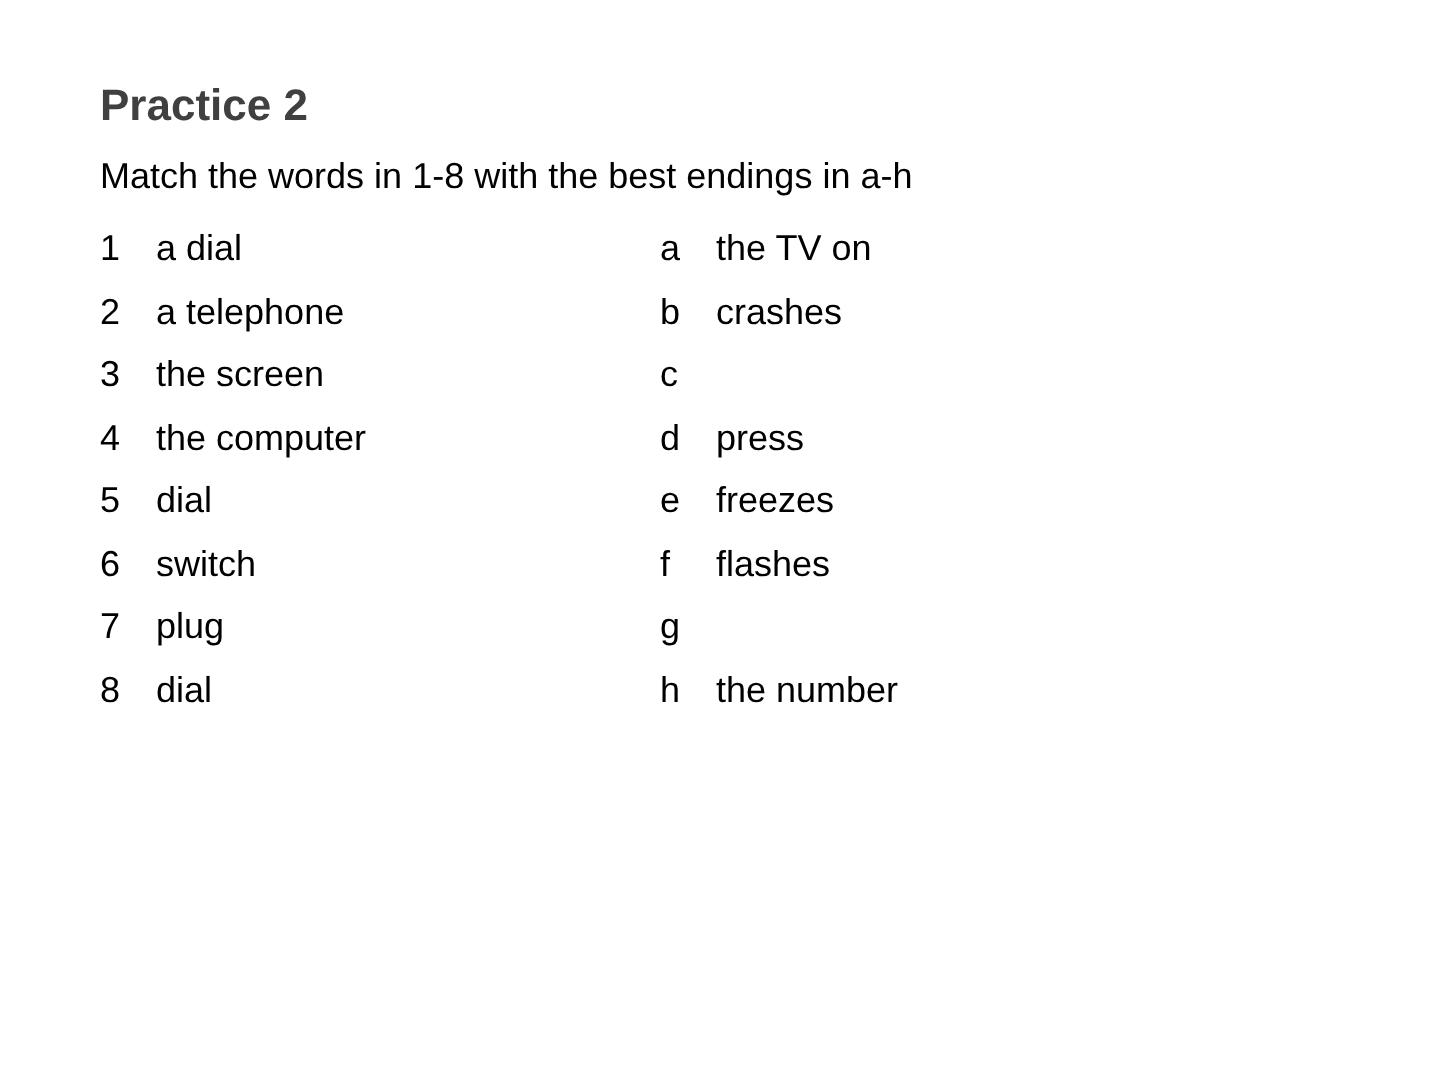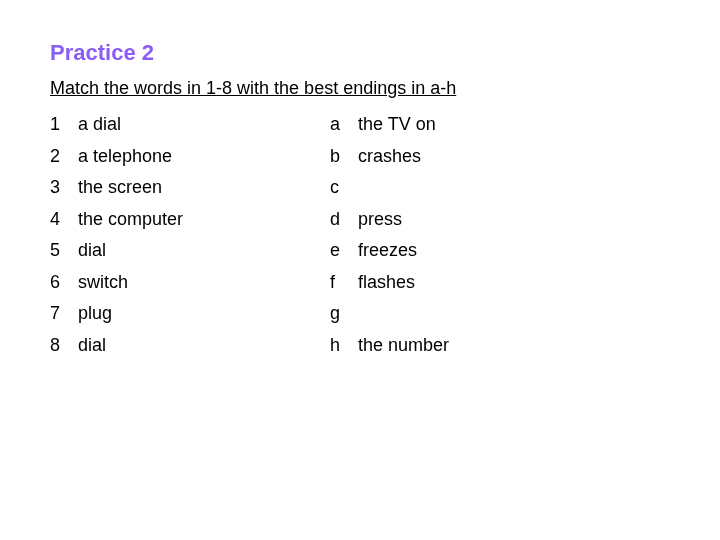--- a/index.html
+++ b/index.html
@@ -16,30 +16,29 @@
       font-size: 18px;
       color: #000000;
       overflow: hidden;
     }
 
     .container {
       padding: 40px 50px;
     }
 
     .title {
-      color: #8b5cf6;
+      color: #404040;
       font-size: 22px;
       font-weight: bold;
       margin-bottom: 12px;
     }
 
     .instruction {
       font-size: 18px;
       margin-bottom: 10px;
-      text-decoration: underline;
     }
 
     .matching-table {
       display: flex;
       gap: 0;
       margin-top: 4px;
     }
 
     .left-column {
       display: flex;

